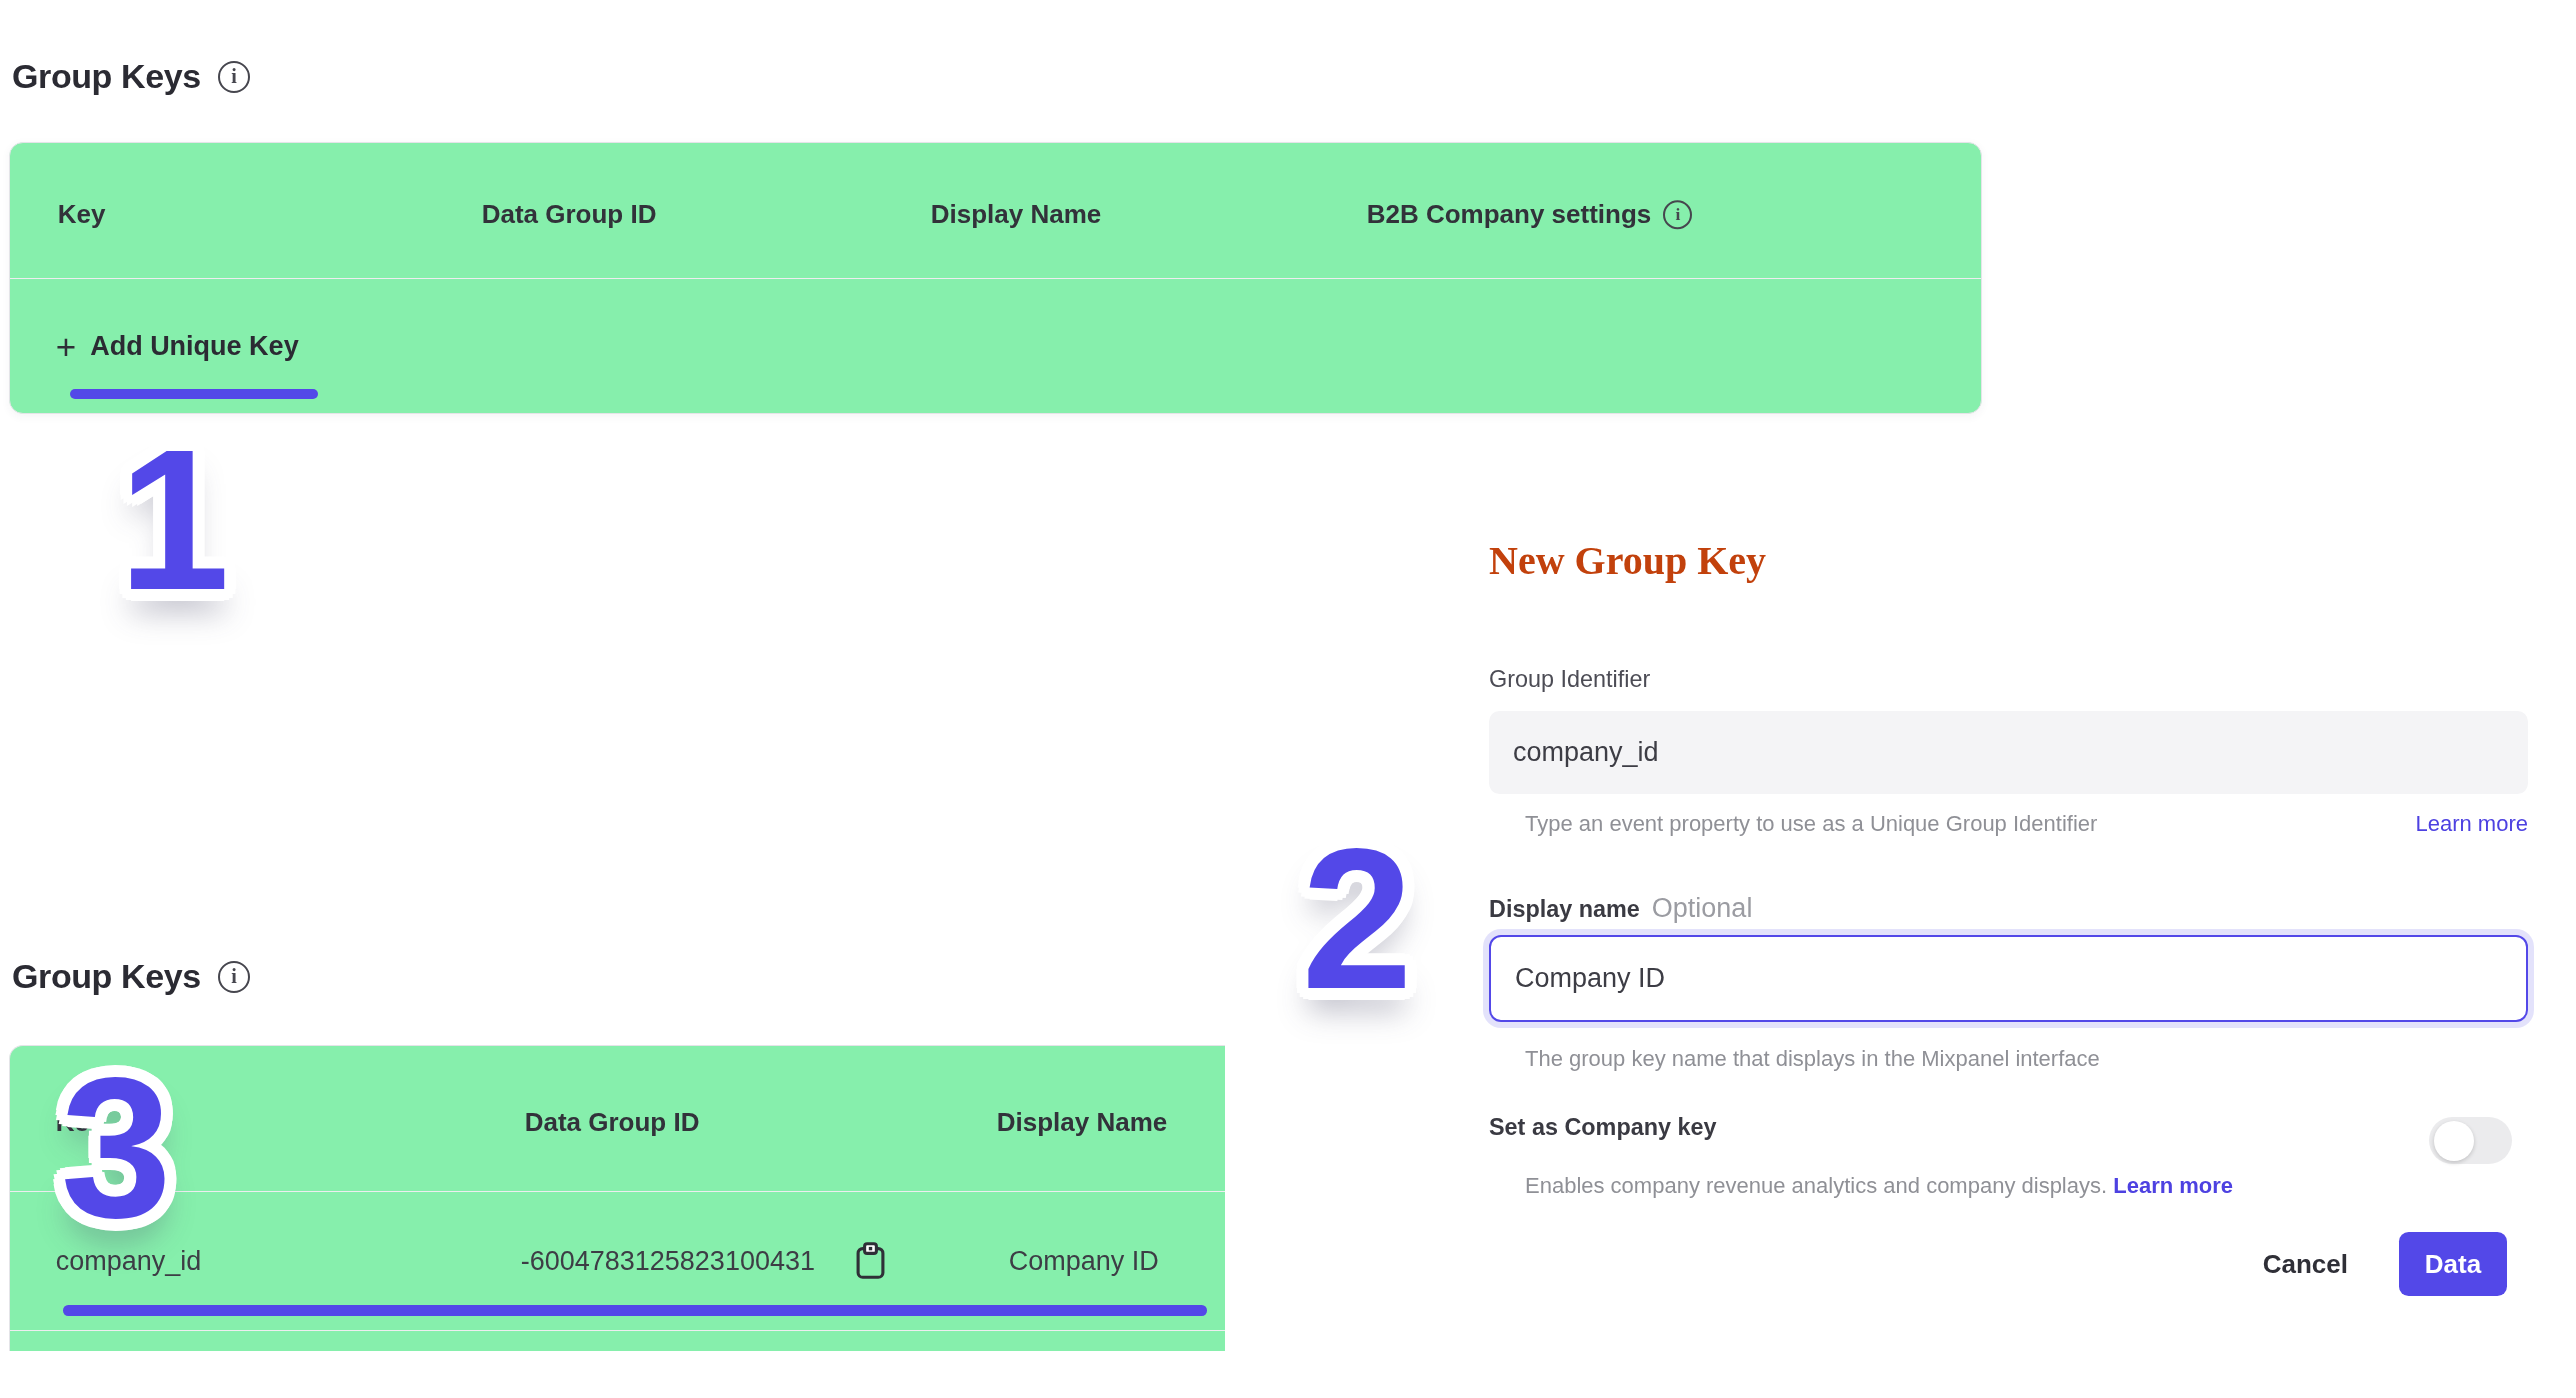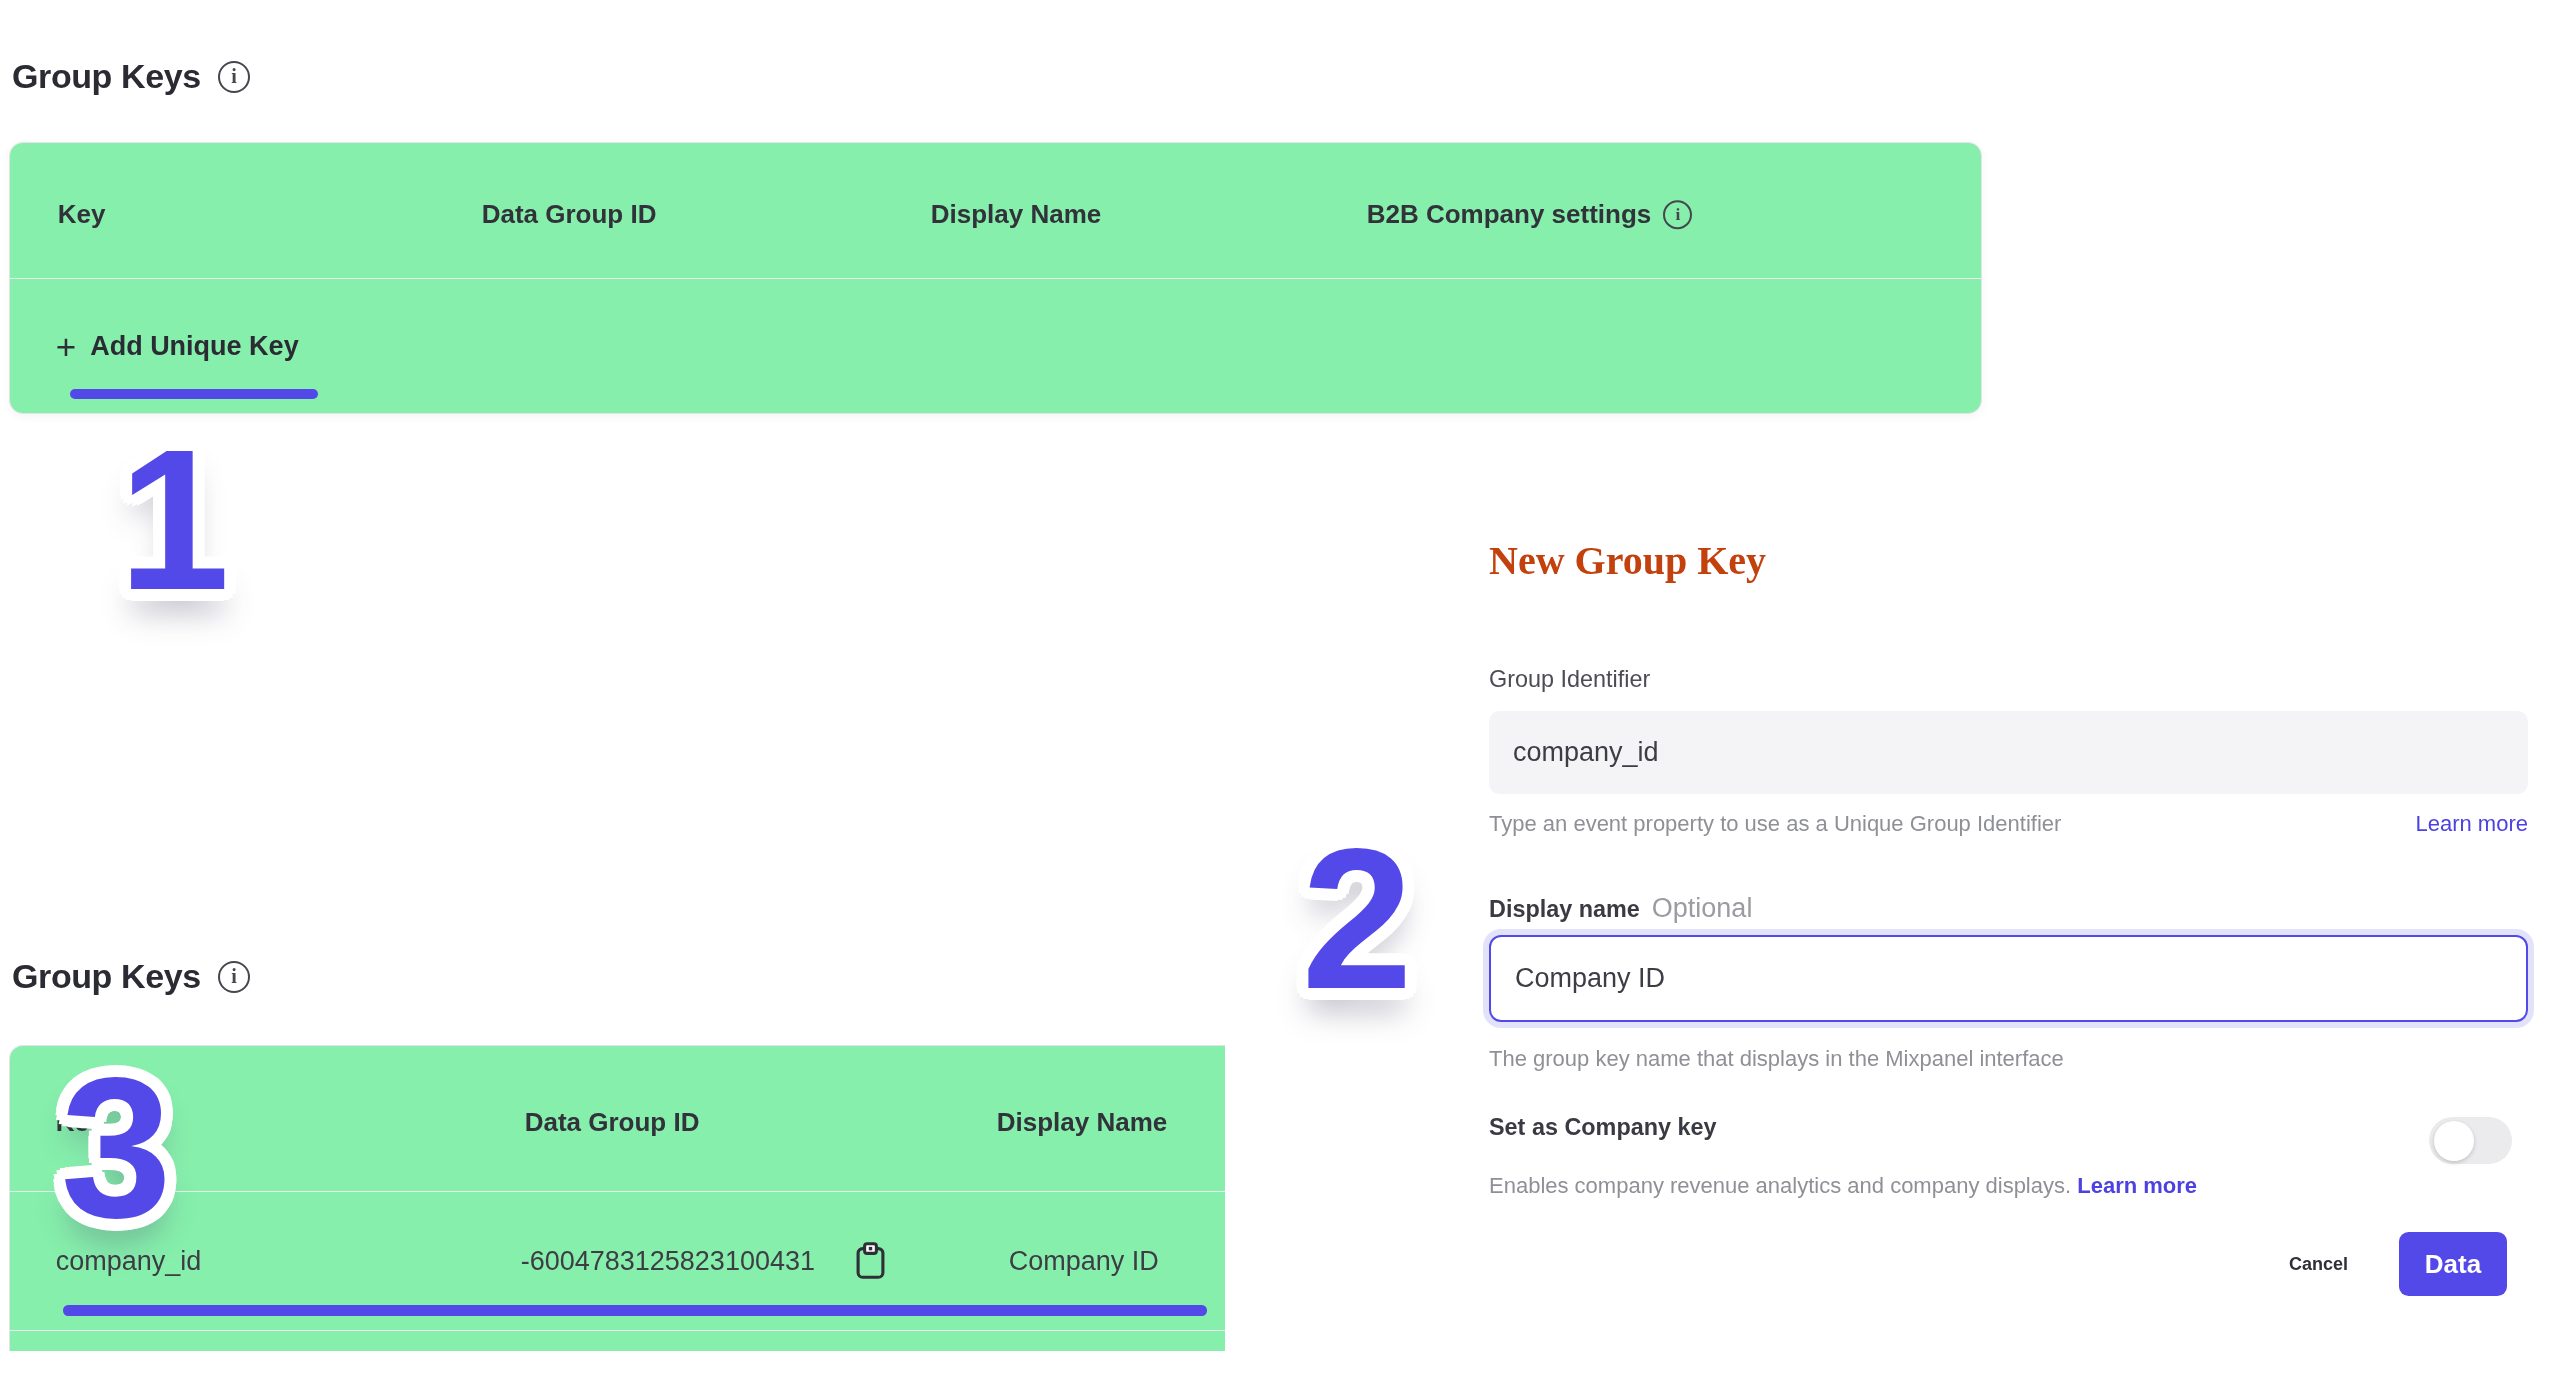--- a/index.html
+++ b/index.html
@@ -58,32 +58,32 @@
     position:absolute; left:0; width:100%; box-sizing:border-box;
     font-family:"Liberation Sans", sans-serif; font-size:27px; color:#3d3d45;
     padding:0 24px; outline:none;
   }
   .input-plain{height:83px; background:#f4f4f6; border:none; border-radius:10.4px;}
   .input-focused{
     height:87px; background:#fff; border:2.6px solid #5348e8; border-radius:12px;
     box-shadow:0 0 0 6px rgba(83,72,232,0.16);
   }
   .helper-row{position:absolute; left:0; width:100%; display:flex; justify-content:space-between; align-items:baseline;}
-  .helper{font-size:22px; color:#8f9096;}
+  .helper{font-size:22px; color:#8f9096;margin-left:36px;}
   .link{font-size:22px; color:#4d41e1; font-weight:bold; text-decoration:none; cursor:pointer;}
   .toggle{
     position:absolute; width:83px; height:47px; border-radius:23.4px; background:#ebebed; cursor:pointer;
   }
   .toggle .knob{
     position:absolute; left:4.3px; top:3.5px; width:40px; height:40px; border-radius:50%;
     background:#fff; box-shadow:0 1.7px 4.3px rgba(0,0,0,0.18);
   }
   .btn-row{position:absolute; left:0; top:695px; width:100%; height:64px;
     display:flex; justify-content:flex-end; align-items:center; gap:45px; box-sizing:border-box; padding-right:21px;}
-  .btn-cancel{font-size:18px; font-weight:bold; color:#2f2f37; background:none; border:none; cursor:pointer;
+  .btn-cancel{font-size:26px; font-weight:bold; color:#2f2f37; background:none; border:none; cursor:pointer;
     font-family:"Liberation Sans", sans-serif;}
   .btn-save{
     width:108px; height:64px; background:#5348e8; color:#fff; border:none; border-radius:9.6px;
     font-size:26px; font-weight:bold; cursor:pointer; font-family:"Liberation Sans", sans-serif;
   }
   
   .copy-icon{width:31px; height:40px; margin-left:40px; cursor:pointer; flex:0 0 auto;}
 </style>
 </head>
 <body>

